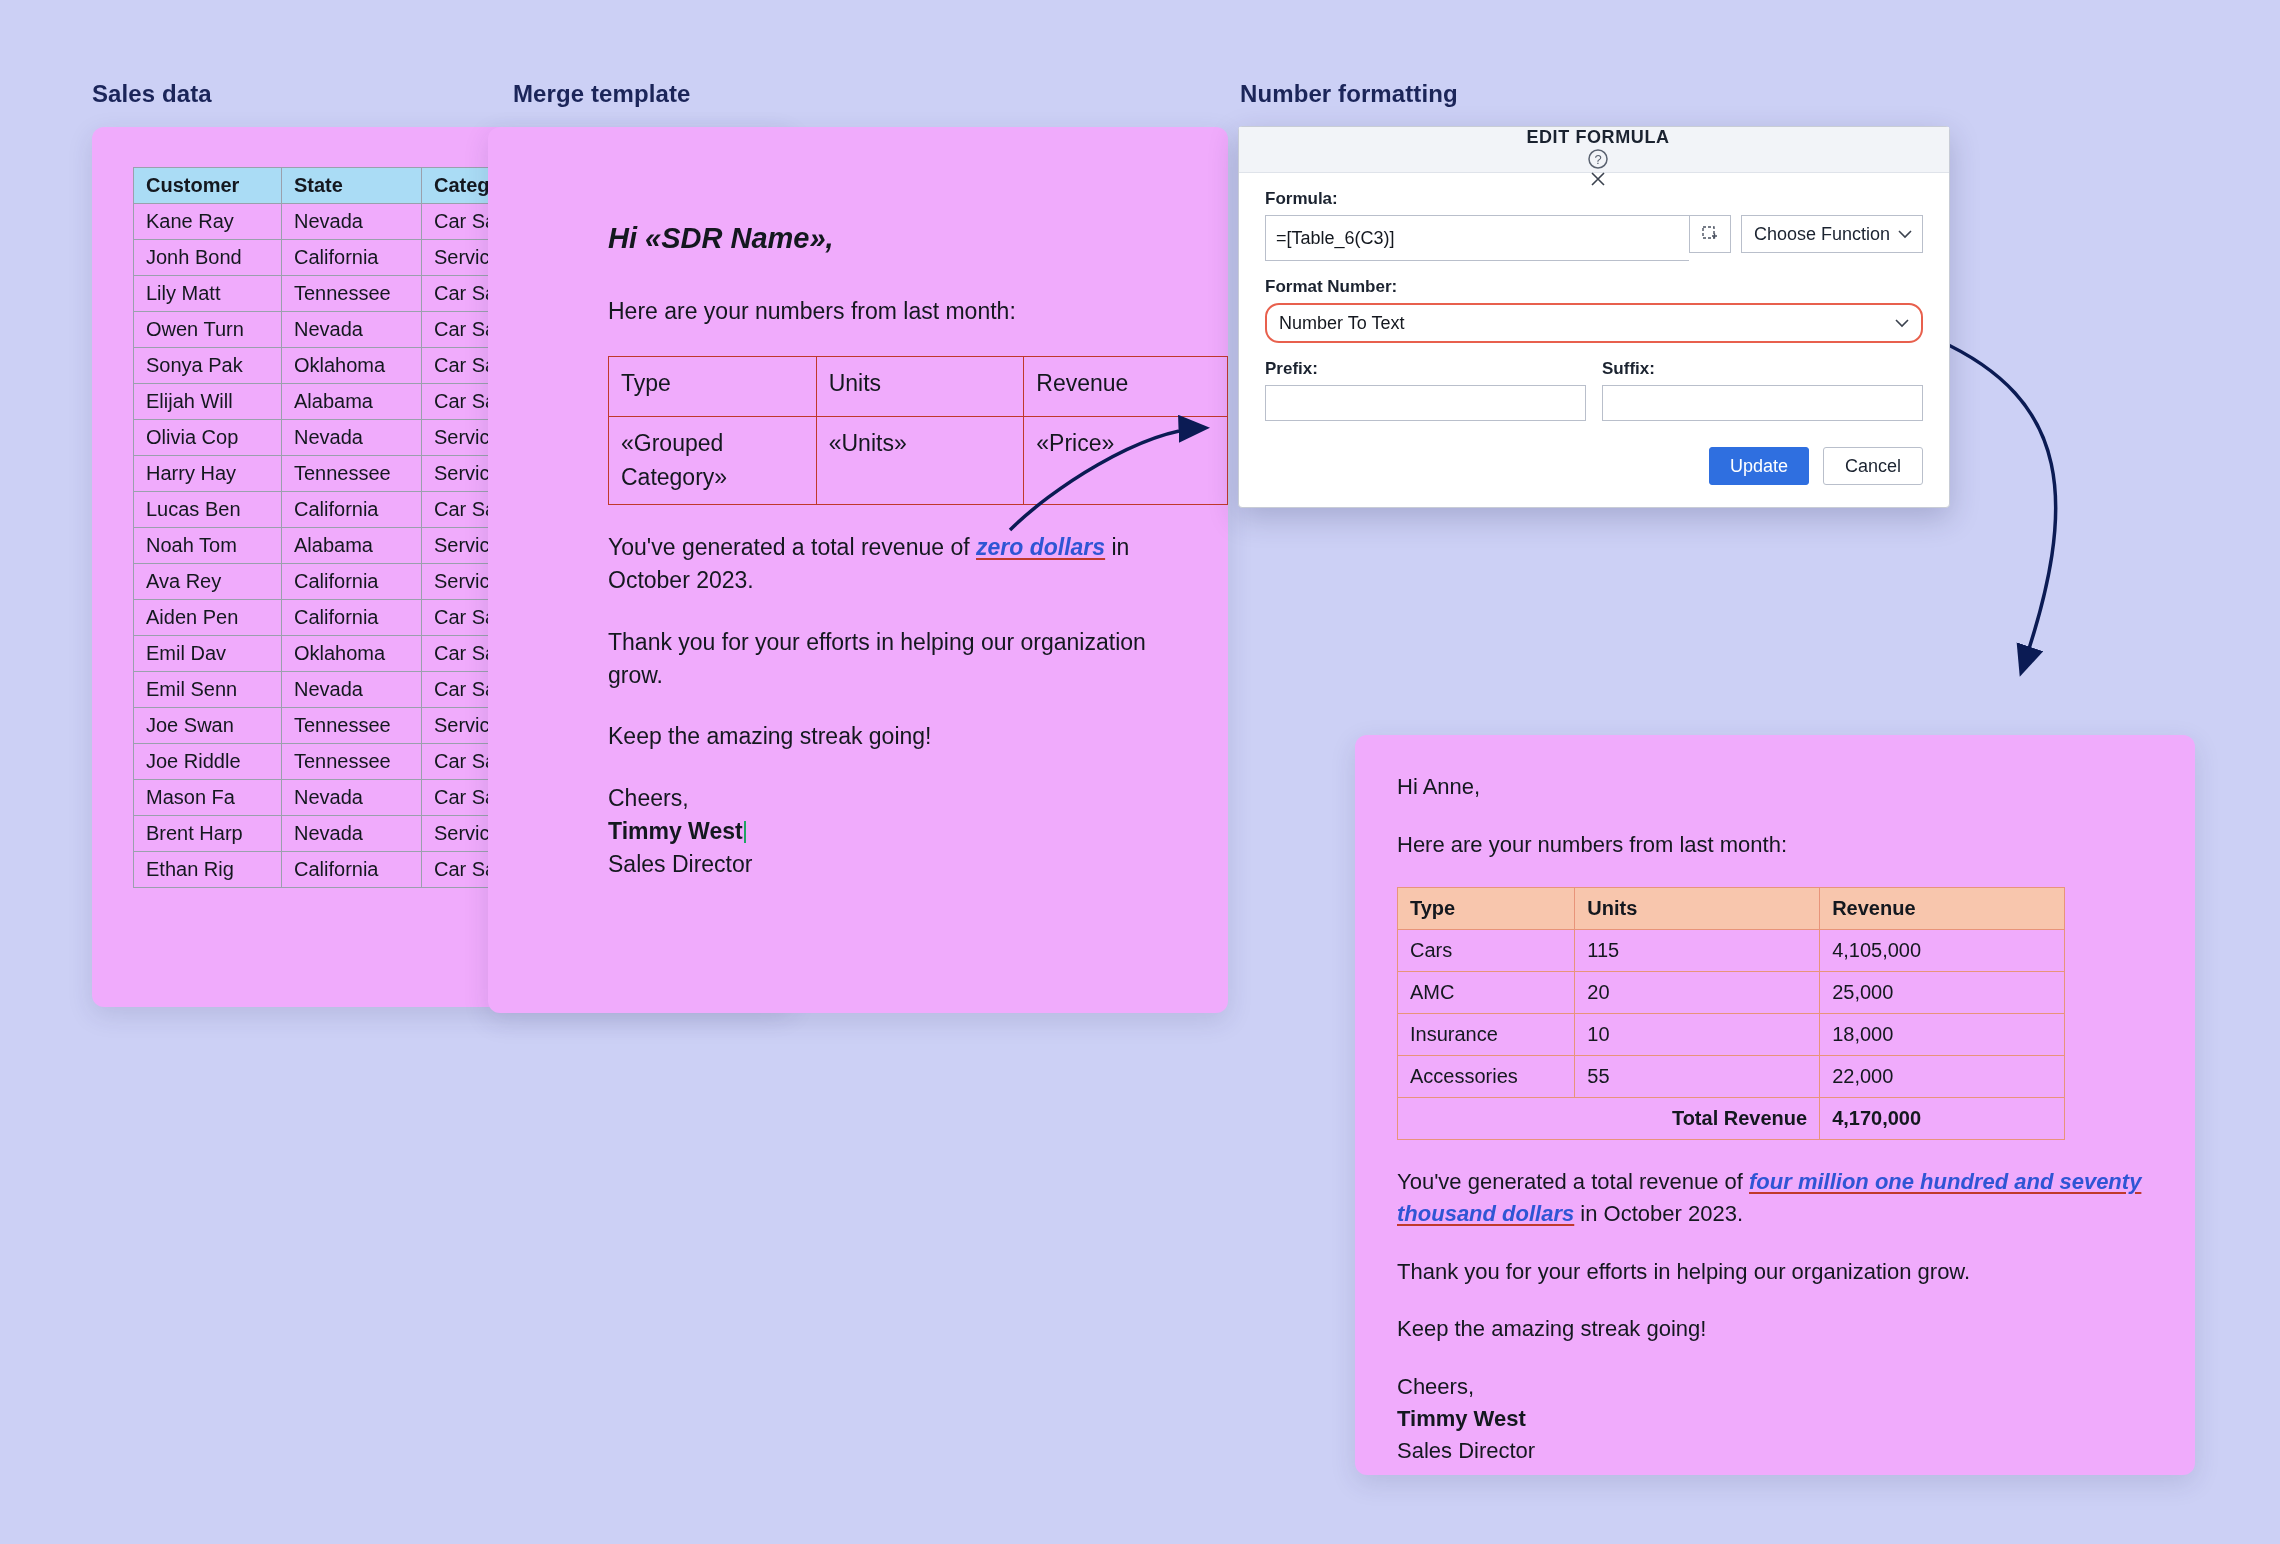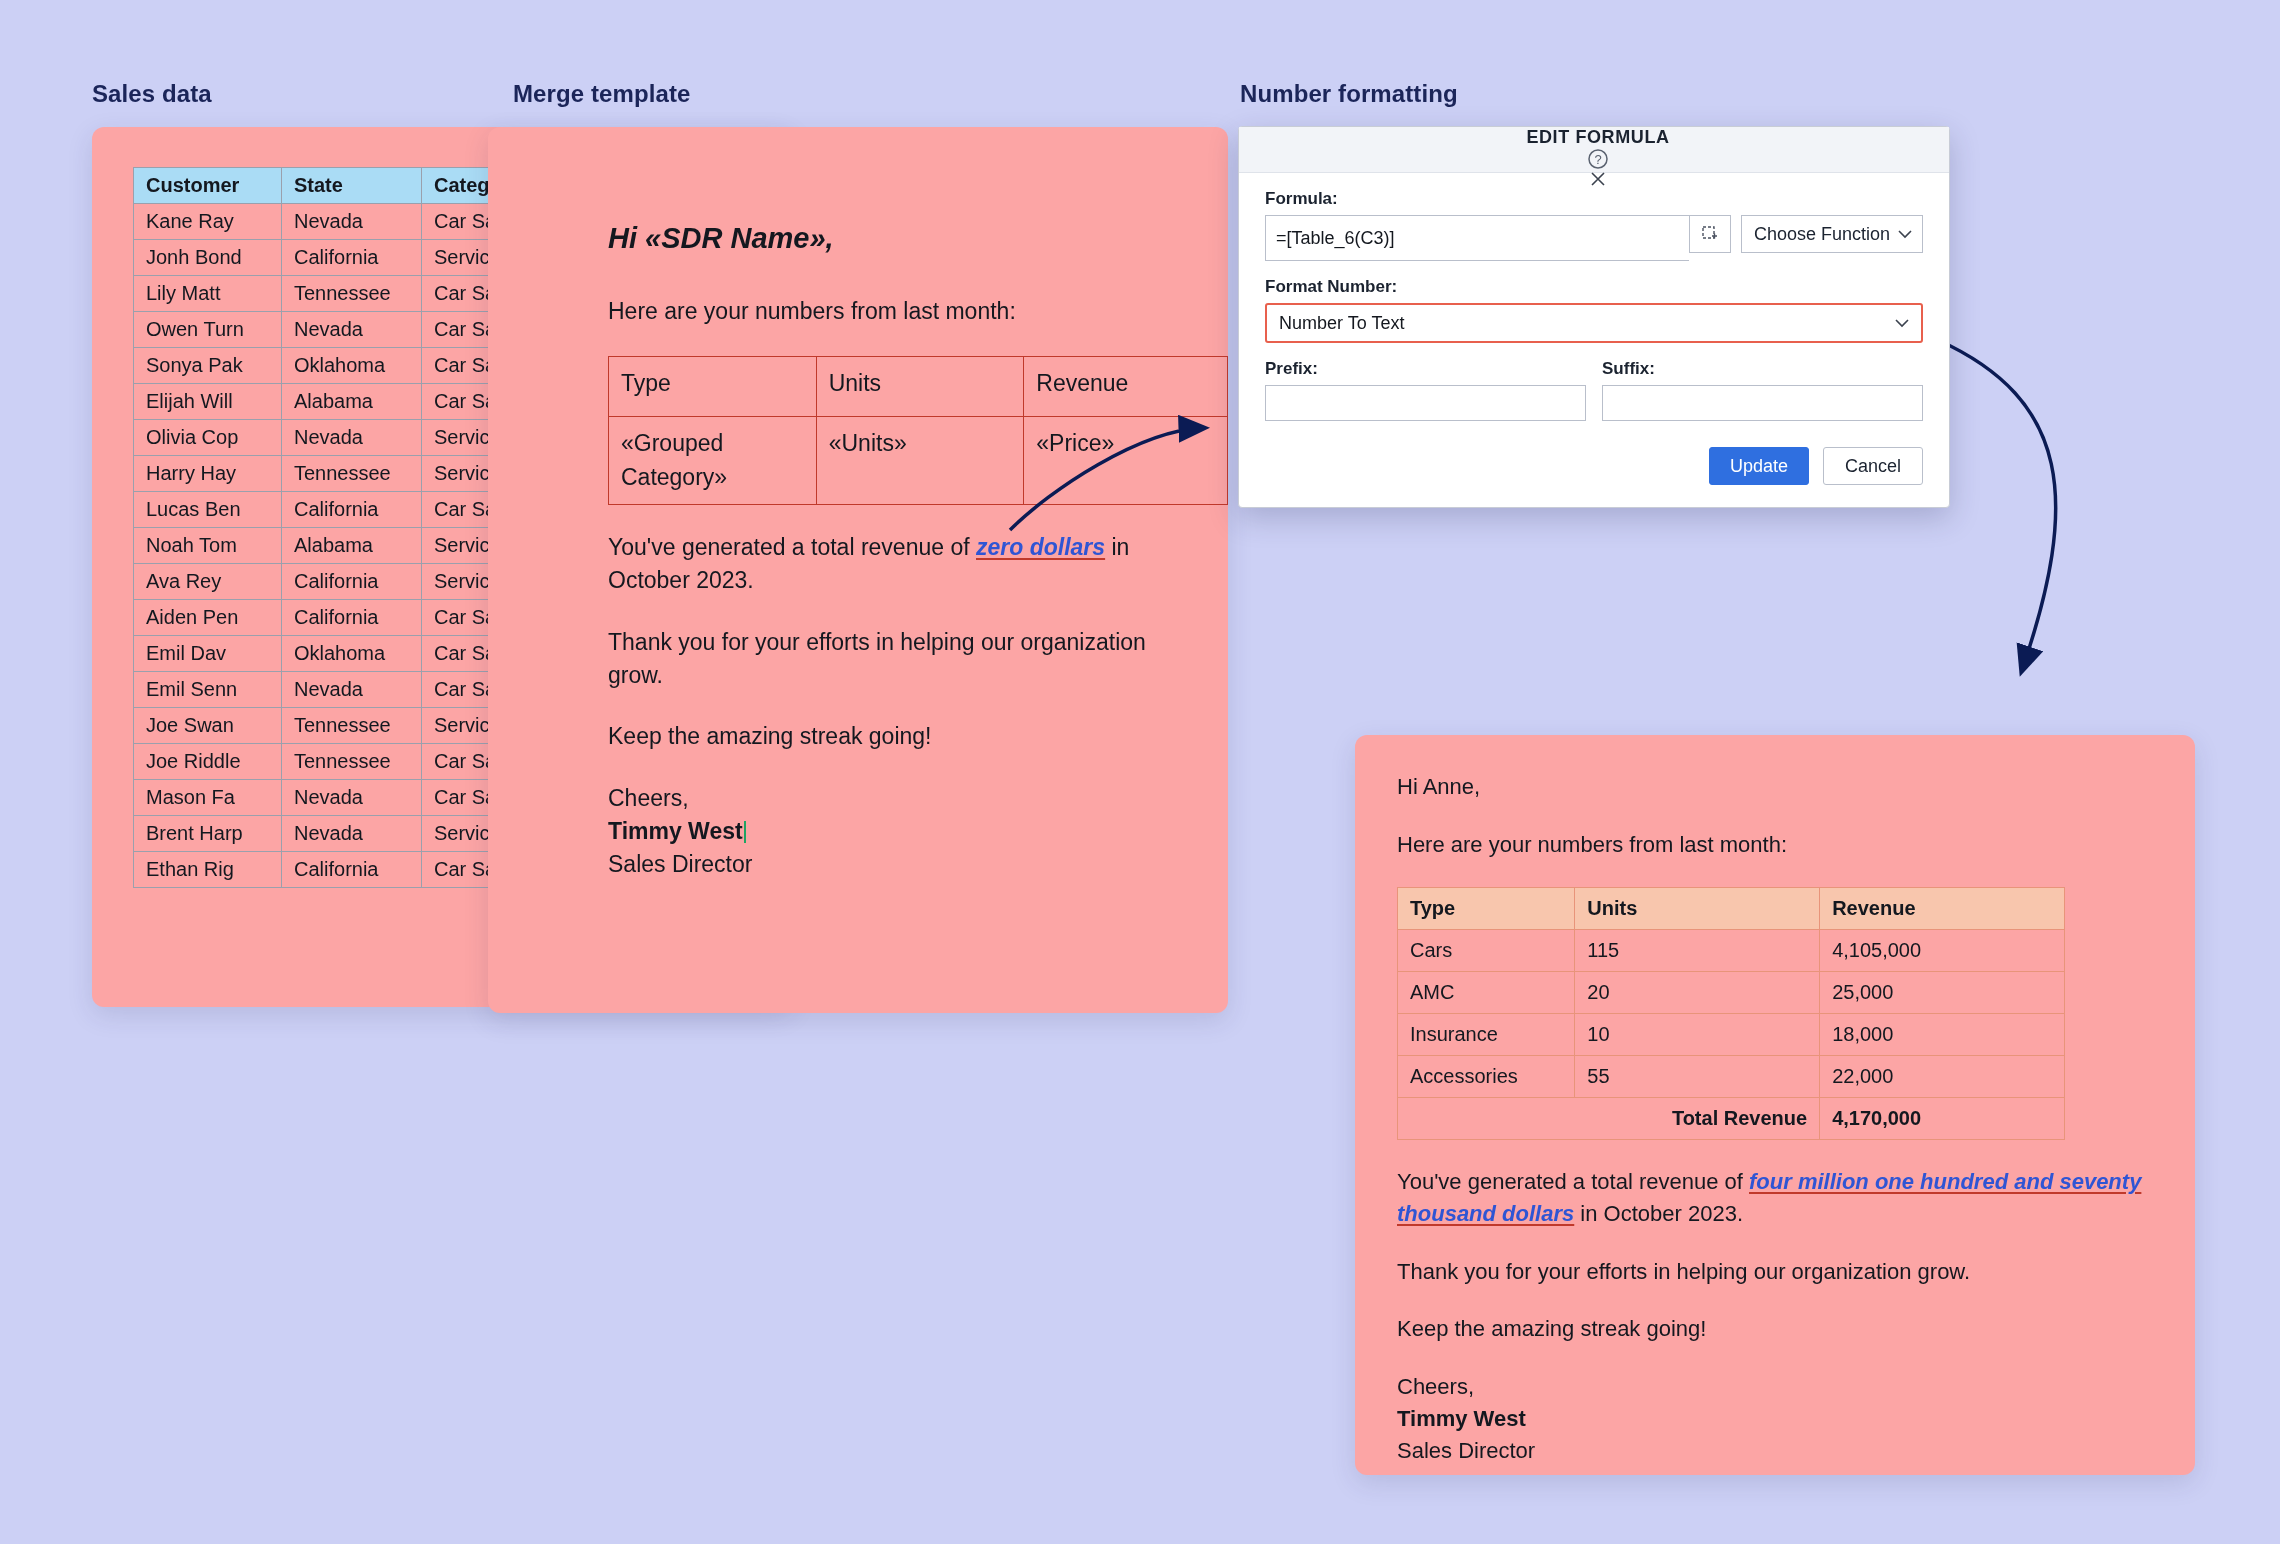--- a/index.html
+++ b/index.html
@@ -23,21 +23,21 @@
     color: #1b2559;
     letter-spacing: 0.1px;
   }
   #label-sales   { left: 92px;  top: 80px; }
   #label-merge   { left: 513px; top: 80px; }
   #label-number  { left: 1240px;top: 80px; }
 
   
   .card {
     position: absolute;
-    background: #fca5a5;
+    background: #f0abfc;
     border-radius: 12px;
     box-shadow: 0 8px 26px rgba(35, 40, 90, 0.13);
   }
 
   
   #sales-card {
     left: 92px;
     top: 127px;
     width: 700px;
     height: 880px;
@@ -213,21 +213,21 @@
     align-items: center;
     justify-content: space-between;
     padding: 0 10px 0 12px;
     box-sizing: border-box;
     cursor: pointer;
   }
   .mt18 { margin-top: 16px; }
   #format-select {
     height: 40px;
     border: 2px solid #e8604d;
-    border-radius: 3px;
+    border-radius: 14px;
     background: #fff;
     font-size: 18px;
     color: #14181f;
     display: flex;
     align-items: center;
     justify-content: space-between;
     padding: 0 12px;
     box-sizing: border-box;
     cursor: pointer;
   }

